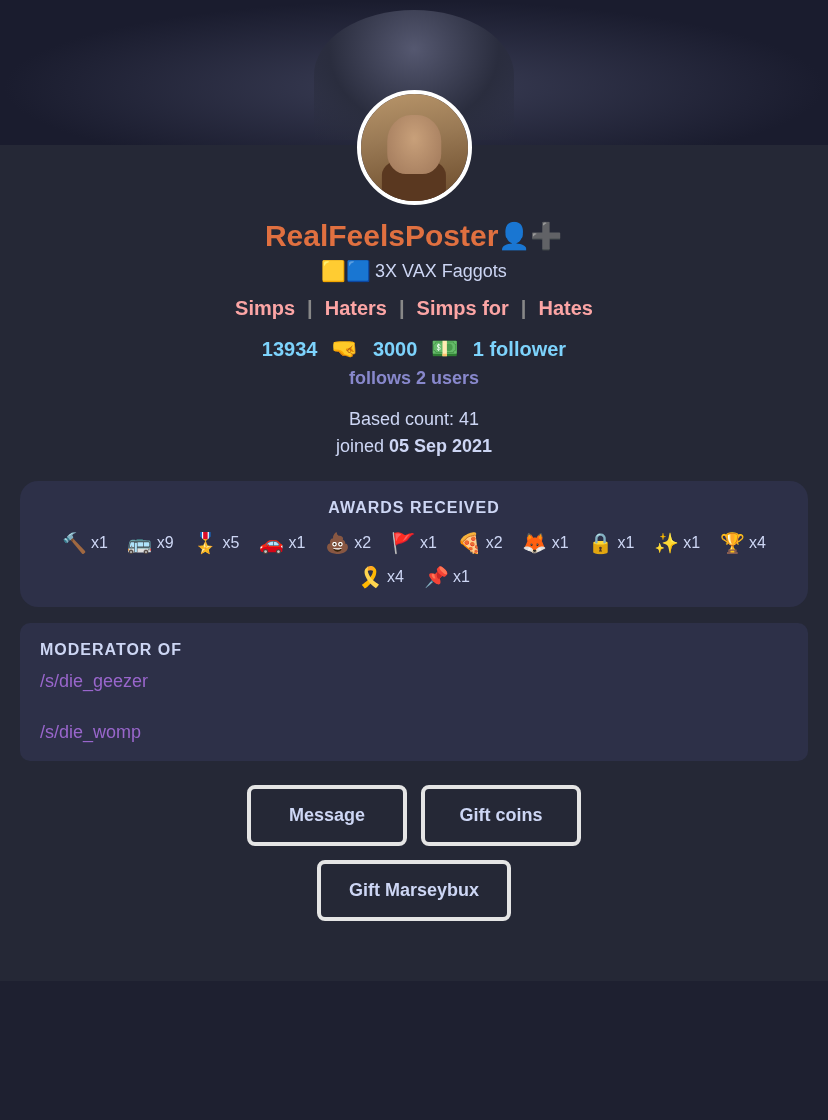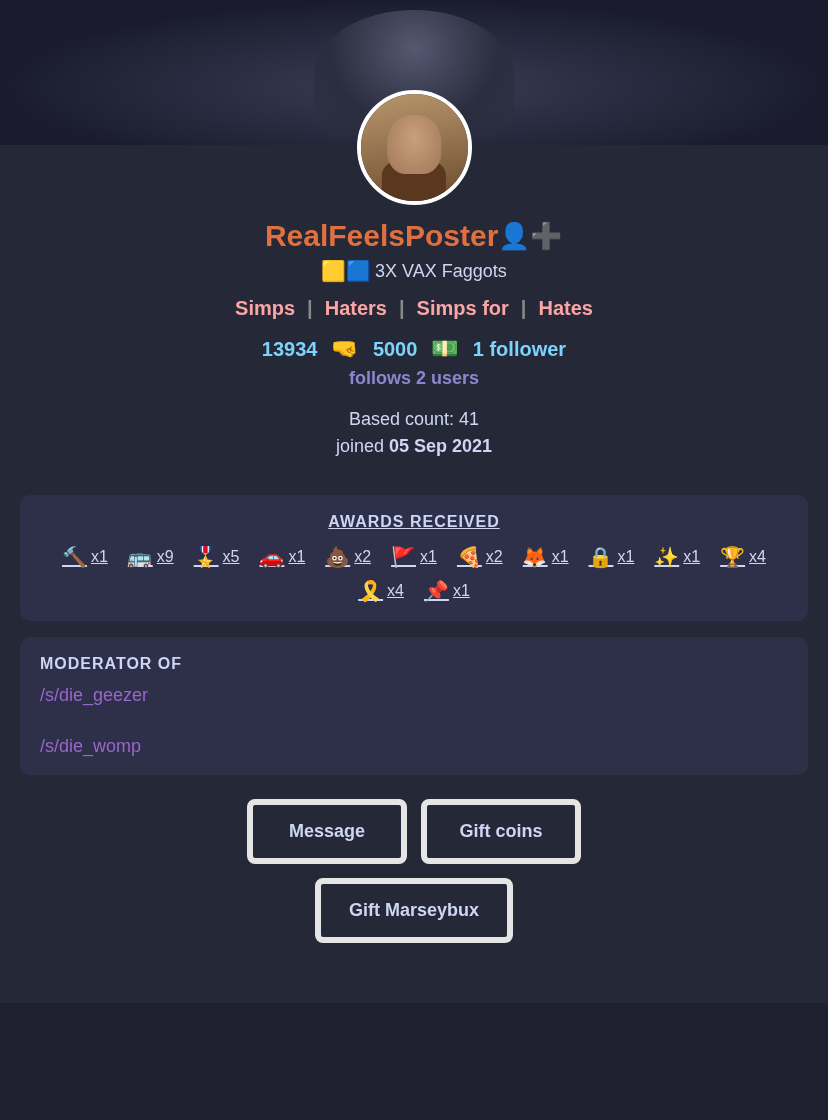--- a/index.html
+++ b/index.html
@@ -179,24 +179,23 @@
       margin-top: 6px;
     }
 
     .join-date strong {
       font-weight: 700;
     }
 
     .awards-section {
       width: calc(100% - 40px);
       background-color: #2d3048;
-      border-radius: 10px;
-      margin: 38px 20px 0;
+      border-radius: 18px;
+      margin: 24px 20px 0;
       padding: 18px 20px;
-      text-decoration: underline;
     }
 
     .awards-title {
       text-align: center;
       font-size: 16px;
       font-weight: 700;
       letter-spacing: 1px;
       color: #cdd6f4;
       margin-bottom: 14px;
     }
@@ -265,21 +264,21 @@
     .buttons-row {
       display: flex;
       gap: 14px;
       justify-content: center;
       width: 100%;
     }
 
     .action-btn {
       padding: 16px 28px;
       background: transparent;
-      border: 6px solid #e5e5e5;
+      border: 4px solid #e5e5e5;
       border-radius: 8px;
       color: #cdd6f4;
       font-size: 18px;
       font-weight: 600;
       cursor: pointer;
       min-width: 160px;
     }
 
     .bottom-spacer {
       height: 30px;
@@ -316,21 +315,21 @@
     <a class="nav-link">Haters</a>
     <span class="nav-separator">|</span>
     <a class="nav-link">Simps for</a>
     <span class="nav-separator">|</span>
     <a class="nav-link">Hates</a>
   </div>
 
   <div class="stats-row">
     <span>13934</span>
     <span class="stats-emoji">🤜</span>
-    <span>5000</span>
+    <span>3000</span>
     <span class="stats-emoji">💵</span>
     <span>1 follower</span>
   </div>
 
   <div class="follow-row">
     <span>follows 2 users</span>
   </div>
 
   <div class="based-count">
     <span>Based count: 41</span>

